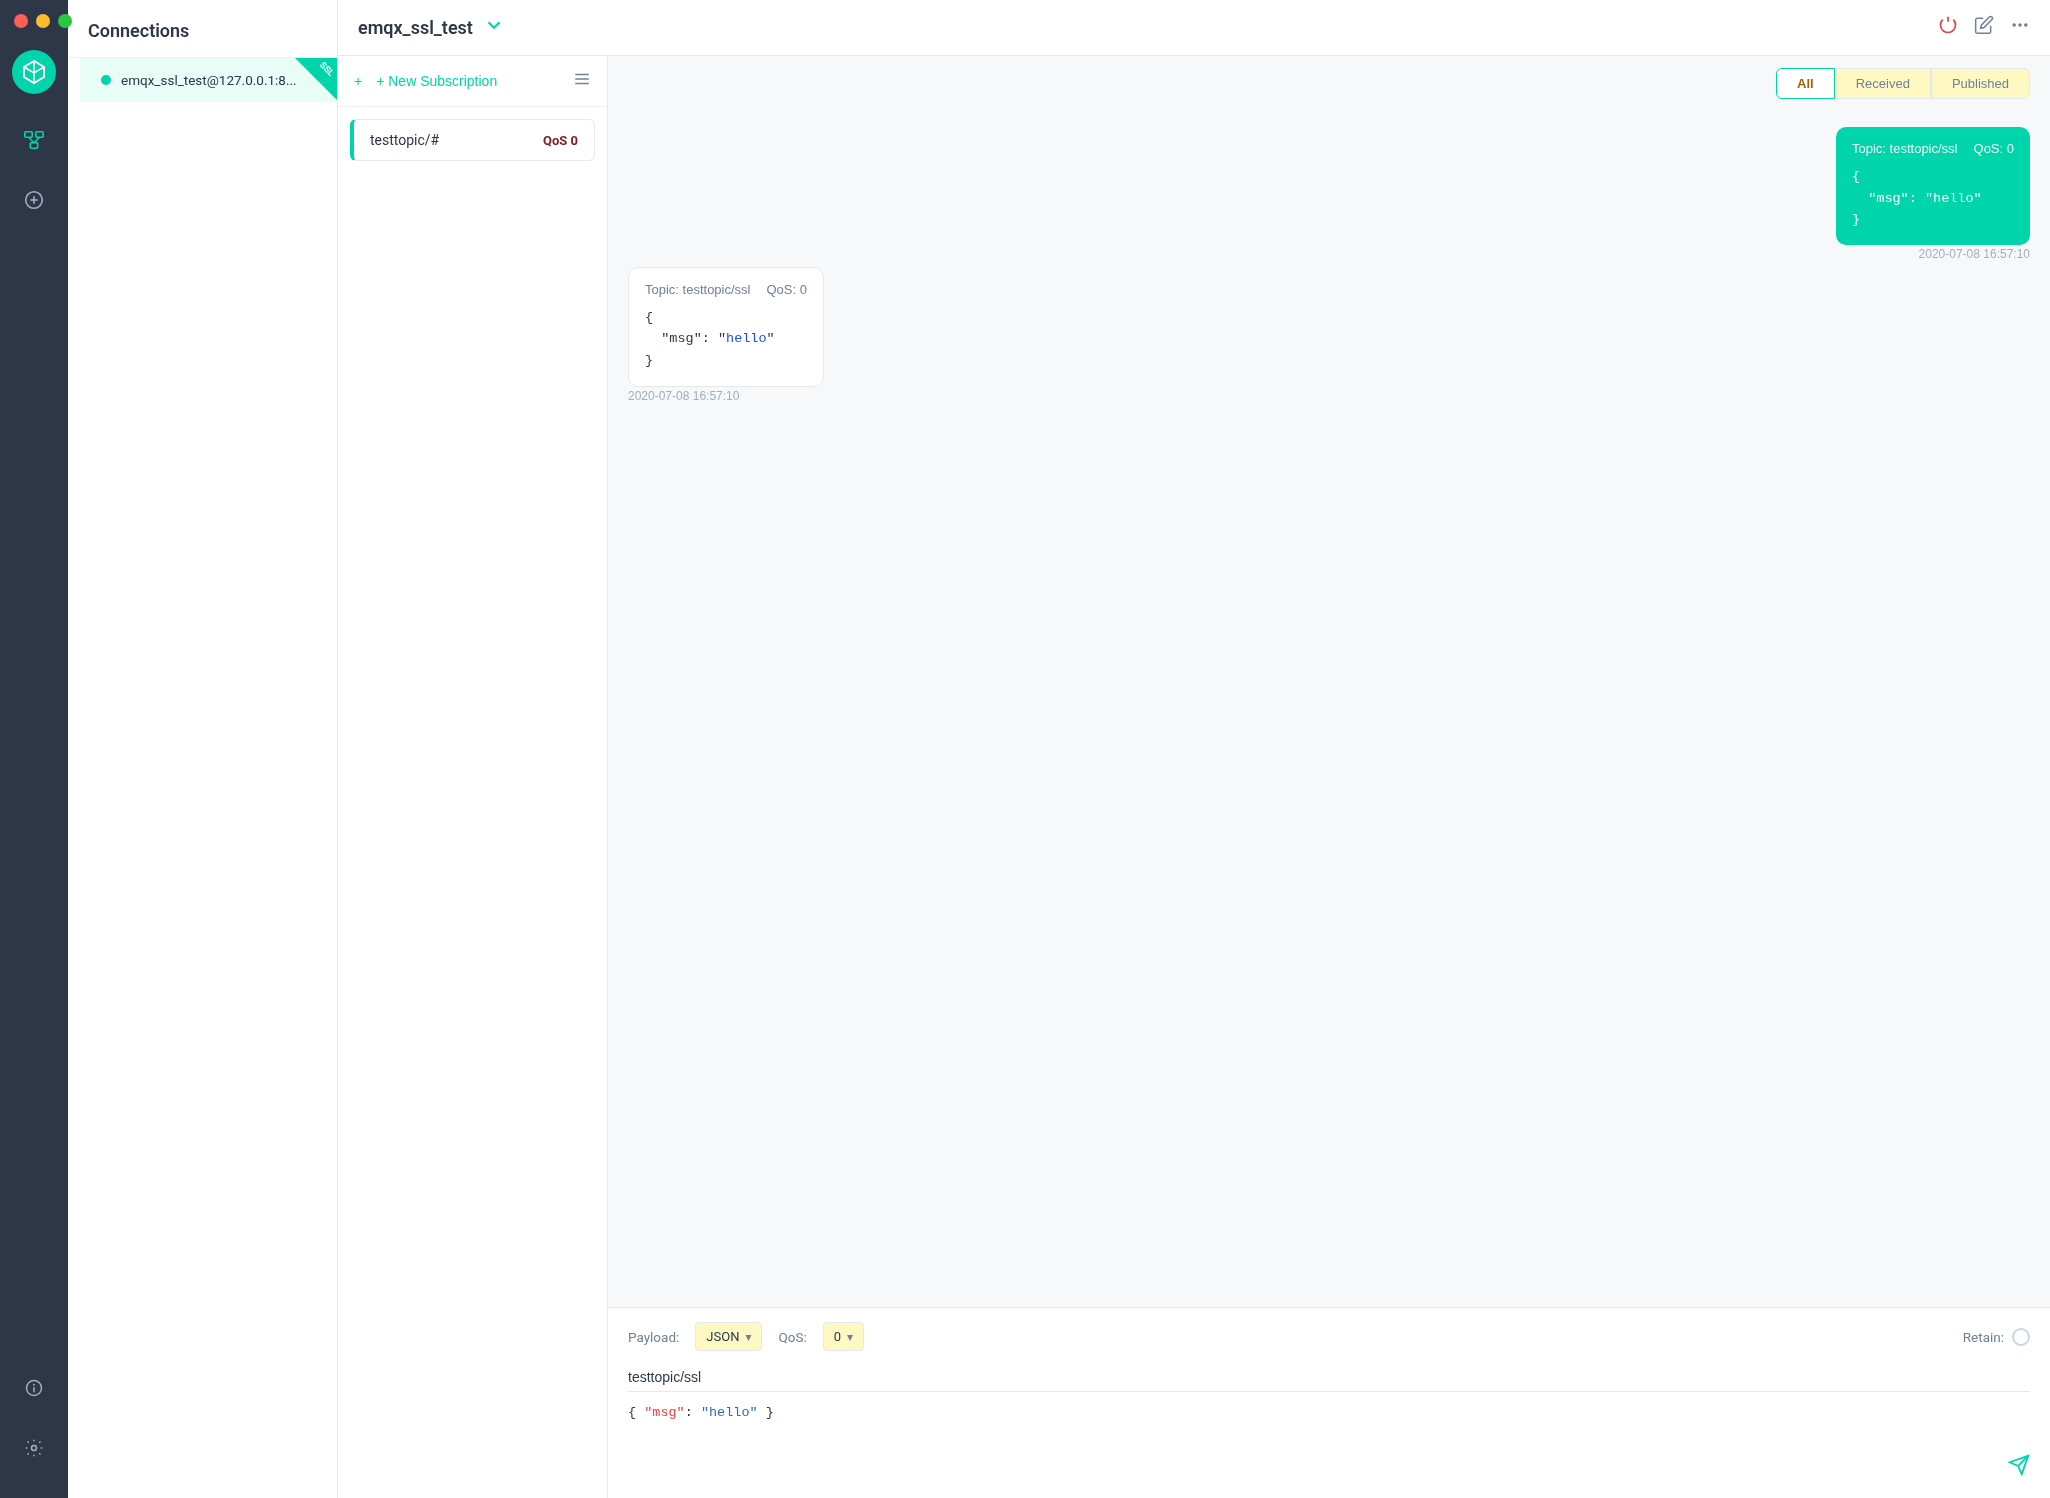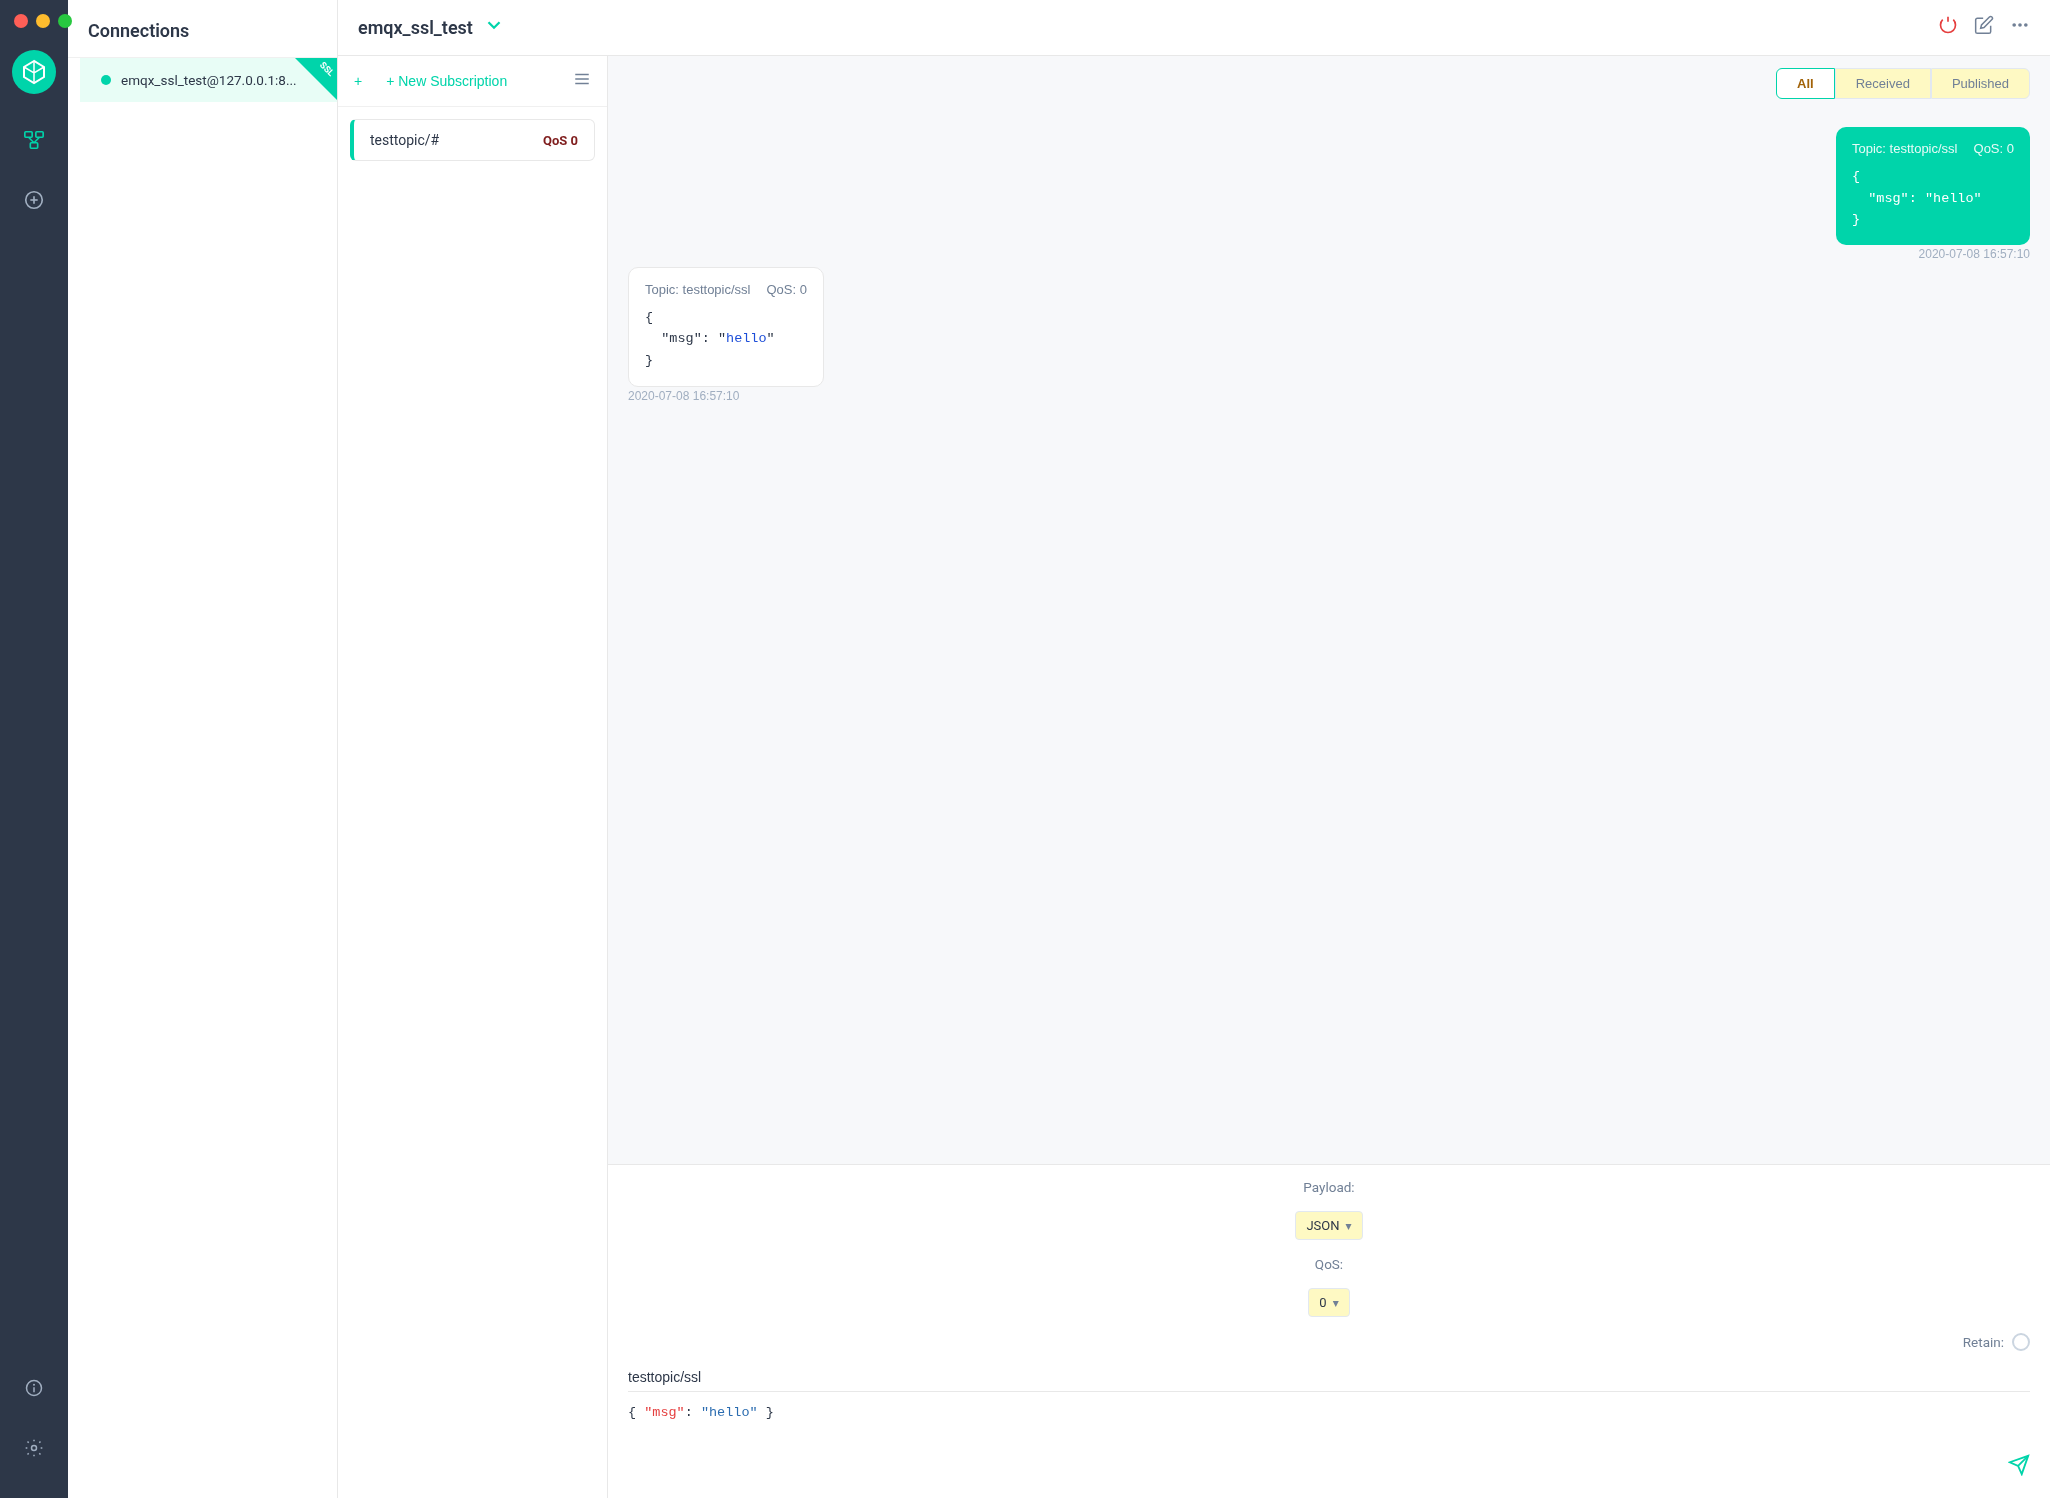--- a/index.html
+++ b/index.html
@@ -335,21 +335,20 @@
     .compose-area {
       background: #fff;
       border-top: 1px solid #e8e8e8;
       padding: 14px 20px 16px;
     }
     .compose-controls {
       display: flex;
       align-items: center;
       gap: 16px;
       margin-bottom: 12px;
-      flex-direction: column;
     }
     .compose-label {
       font-size: 13.5px;
       color: #718096;
     }
     .compose-select {
       display: flex;
       align-items: center;
       gap: 6px;
       padding: 6px 10px;
@@ -497,21 +496,21 @@
       </span>
     </div>
   </div>
 
   <div class="content-area">
 
     <div class="subscriptions-panel">
       <div class="sub-header">
         <button class="new-sub-btn">
           <span>+</span>
-          <span style="margin-left:18px;">+ New Subscription</span>
+          <span style="margin-left:8px;">+ New Subscription</span>
         </button>
         <span class="sub-list-icon">
           <svg width="18" height="18" viewBox="0 0 24 24" fill="none" stroke="currentColor" stroke-width="2">
             <line x1="3" y1="6" x2="21" y2="6"></line>
             <line x1="3" y1="12" x2="21" y2="12"></line>
             <line x1="3" y1="18" x2="21" y2="18"></line>
           </svg>
         </span>
       </div>
       <div class="subscription-item">

